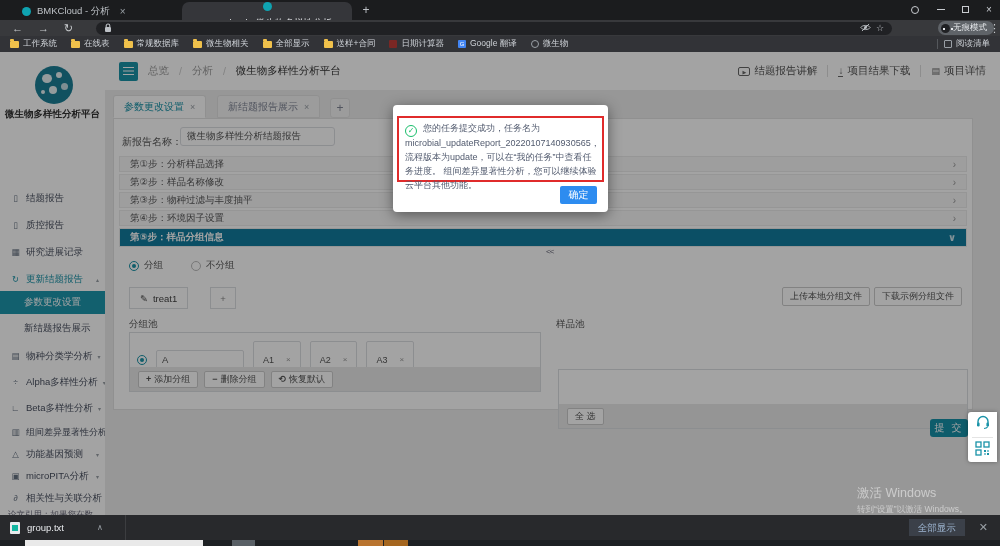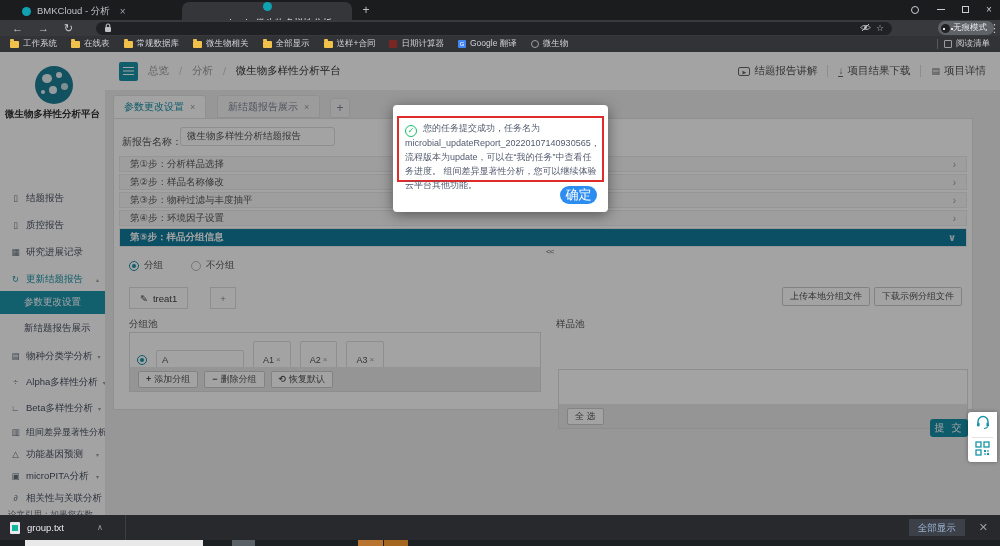--- a/index.html
+++ b/index.html
@@ -114,21 +114,21 @@
     border-radius:50%; background:#1a93a8; }
 
   .treat-tab { position:absolute; display:flex; align-items:center; gap:5px; height:22px;
     border:1px solid #dcdee2; background:#fff; padding:0 10px; font-size:9.5px; color:#444; }
   .pool-label { font-size:9.5px; color:#555; }
   .pool { position:absolute; border:1px solid #dcdee2; background:#fff; }
   .pool-footer { position:absolute; left:0; bottom:0; width:100%; height:24px; background:#e9e9e9;
     display:flex; align-items:center; gap:6px; padding:0 8px; }
   .wbtn { height:17px; border:1px solid #ccc; background:#fff; border-radius:2px; font-size:9px;
     color:#555; display:inline-flex; align-items:center; gap:3px; padding:0 7px; white-space:nowrap; }
-  .chip { display:inline-flex; align-items:center; gap:2px; height:37px; border:1px solid #dcdee2;
+  .chip { display:inline-flex; align-items:center; gap:12px; height:37px; border:1px solid #dcdee2;
     background:#fff; border-radius:2px; font-size:9px; color:#555; padding:0 9px; }
   .chip .cx { color:#999; font-size:8px; }
   #grp-input { width:88px; height:19px; border:1px solid #dcdee2; border-radius:2px; font-size:9.5px;
     color:#555; padding:0 5px; font-family:"Liberation Sans","DejaVu Sans",sans-serif; }
   #collapse-handle { position:absolute; left:432px; top:128px; font-size:8px; color:#667; letter-spacing:-1px; }
 
   #submit-btn { position:absolute; left:825px; top:329px; width:38px; height:18px; background:#1790a8;
     color:#fff; font-size:10px; border-radius:3px; text-align:center; line-height:18px; letter-spacing:2px; }
 
   
@@ -148,21 +148,21 @@
   #modal { position:absolute; left:393px; top:105px; width:215px; height:107px; background:#fff;
     border-radius:4px; box-shadow:0 3px 14px rgba(0,0,0,.45); z-index:60; }
   #modal-annotation { position:absolute; left:4px; top:11px; width:207px; height:66px;
     border:2px solid #e02b2b; }
   #modal-msg { position:absolute; left:12px; top:17px; width:192px; font-size:9px; color:#515a6e;
     line-height:1.55; }
   .okcheck { display:inline-flex; width:12px; height:12px; border:1.2px solid #19be6b; border-radius:50%;
     color:#19be6b; font-size:8px; align-items:center; justify-content:center; vertical-align:-2px;
     margin-right:6px; }
   #modal-ok { position:absolute; right:11px; bottom:8px; width:37px; height:18px; background:#2d8cf0;
-    color:#fff; font-size:13px; border-radius:9px; text-align:center; line-height:18px; }
+    color:#fff; font-size:10px; border-radius:2px; text-align:center; line-height:18px; }
 
   
   #dlbar { position:absolute; left:0; top:515px; width:1000px; height:25px; background:#28292c;
     display:flex; align-items:center; }
   #dl-item { display:flex; align-items:center; gap:7px; padding:0 10px; }
   #dl-file-icon { width:10px; height:12px; background:#e8eaed; border-radius:1px; position:relative; }
   #dl-file-icon::after { content:""; position:absolute; left:2px; top:3px; width:6px; height:6px;
     background:#12b5a0; }
   #dl-name { font-size:9.5px; color:#e8eaed; }
   #dl-caret { font-size:8px; color:#9aa0a6; margin-left:26px; }
@@ -496,20 +496,24 @@
             <rect x="1" y="9" width="5" height="5" fill="none" stroke="#1a93a8" stroke-width="1.3"></rect>
             <rect x="9" y="9" width="2" height="2"></rect>
             <rect x="12" y="12" width="2" height="2"></rect>
             <rect x="12" y="9" width="2" height="2" opacity=".55"></rect>
             <rect x="9" y="12" width="2" height="2" opacity=".55"></rect>
           </g>
         </svg>
     </span>
   </div>
 
+  <div id="watermark">
+    <div class="w1">激活 Windows</div>
+    <div class="w2">转到“设置”以激活 Windows。</div>
+  </div>
 
   <div id="modal">
     <div id="modal-annotation"></div>
     <div id="modal-msg">
       <span class="okcheck">✓</span><span>您的任务提交成功，任务名为microbial_updateReport_20220107140930565，流程版本为update，可以在“我的任务”中查看任务进度。 组间差异显著性分析，您可以继续体验云平台其他功能。</span>
     </div>
     <div id="modal-ok">确定</div>
   </div>
 
   <div id="dlbar">

